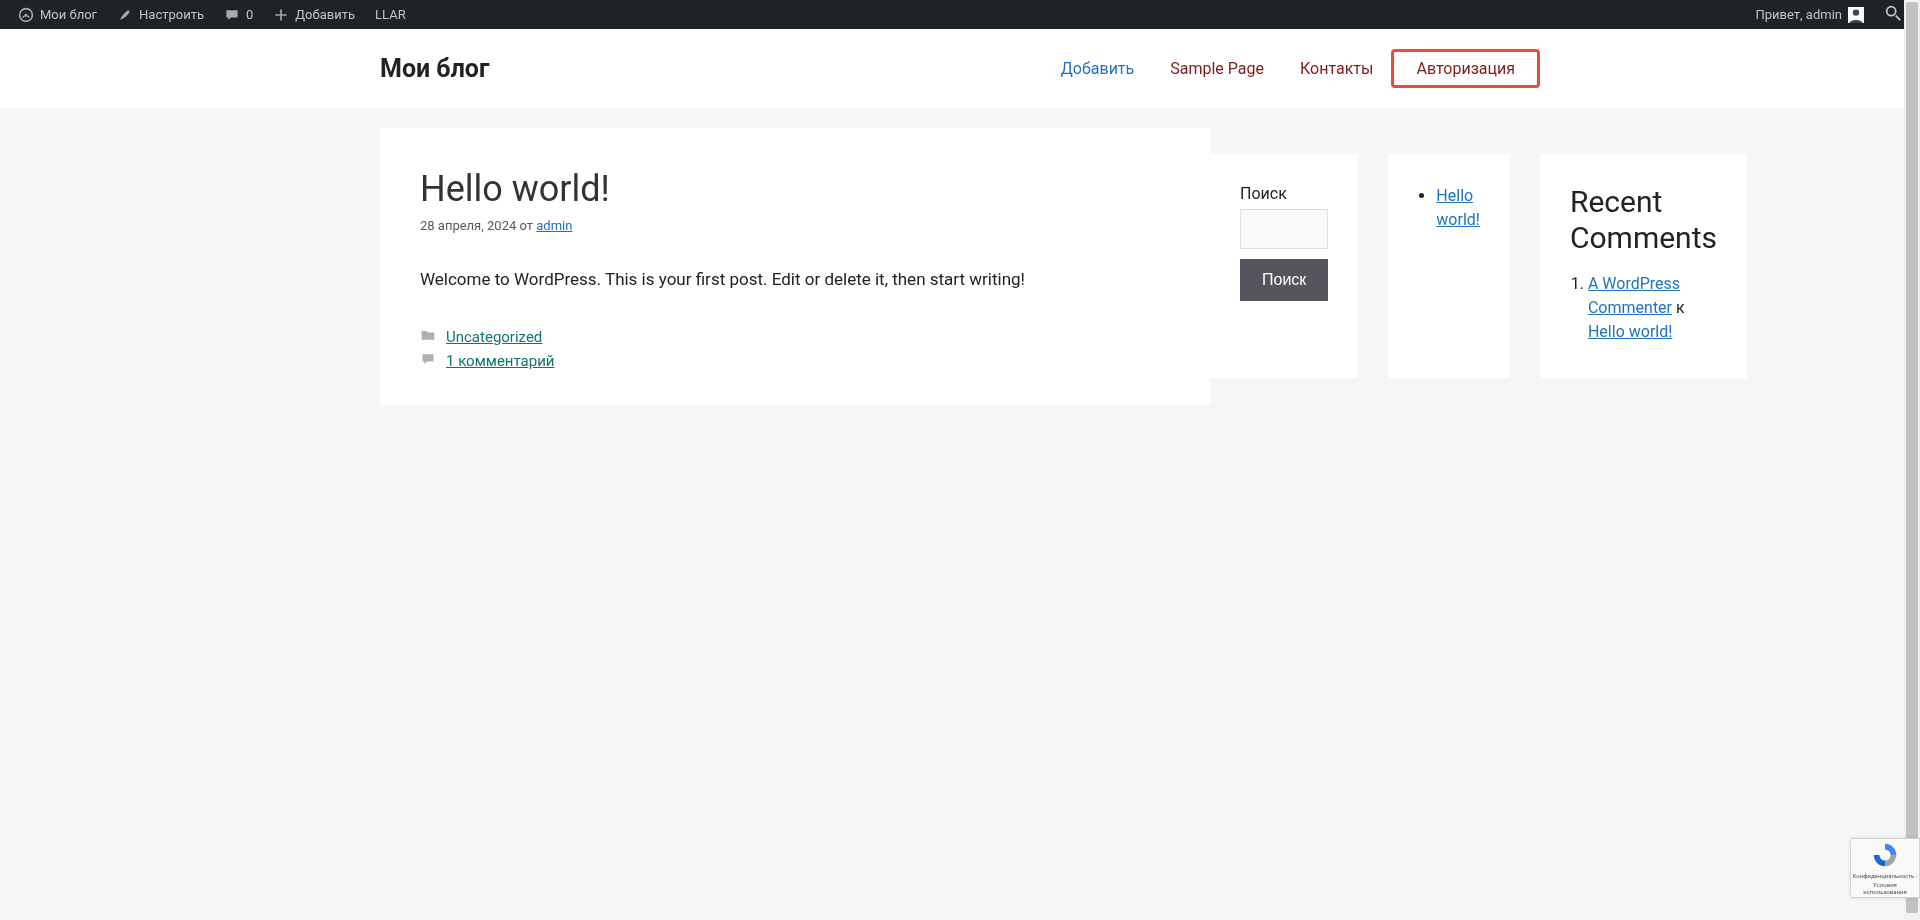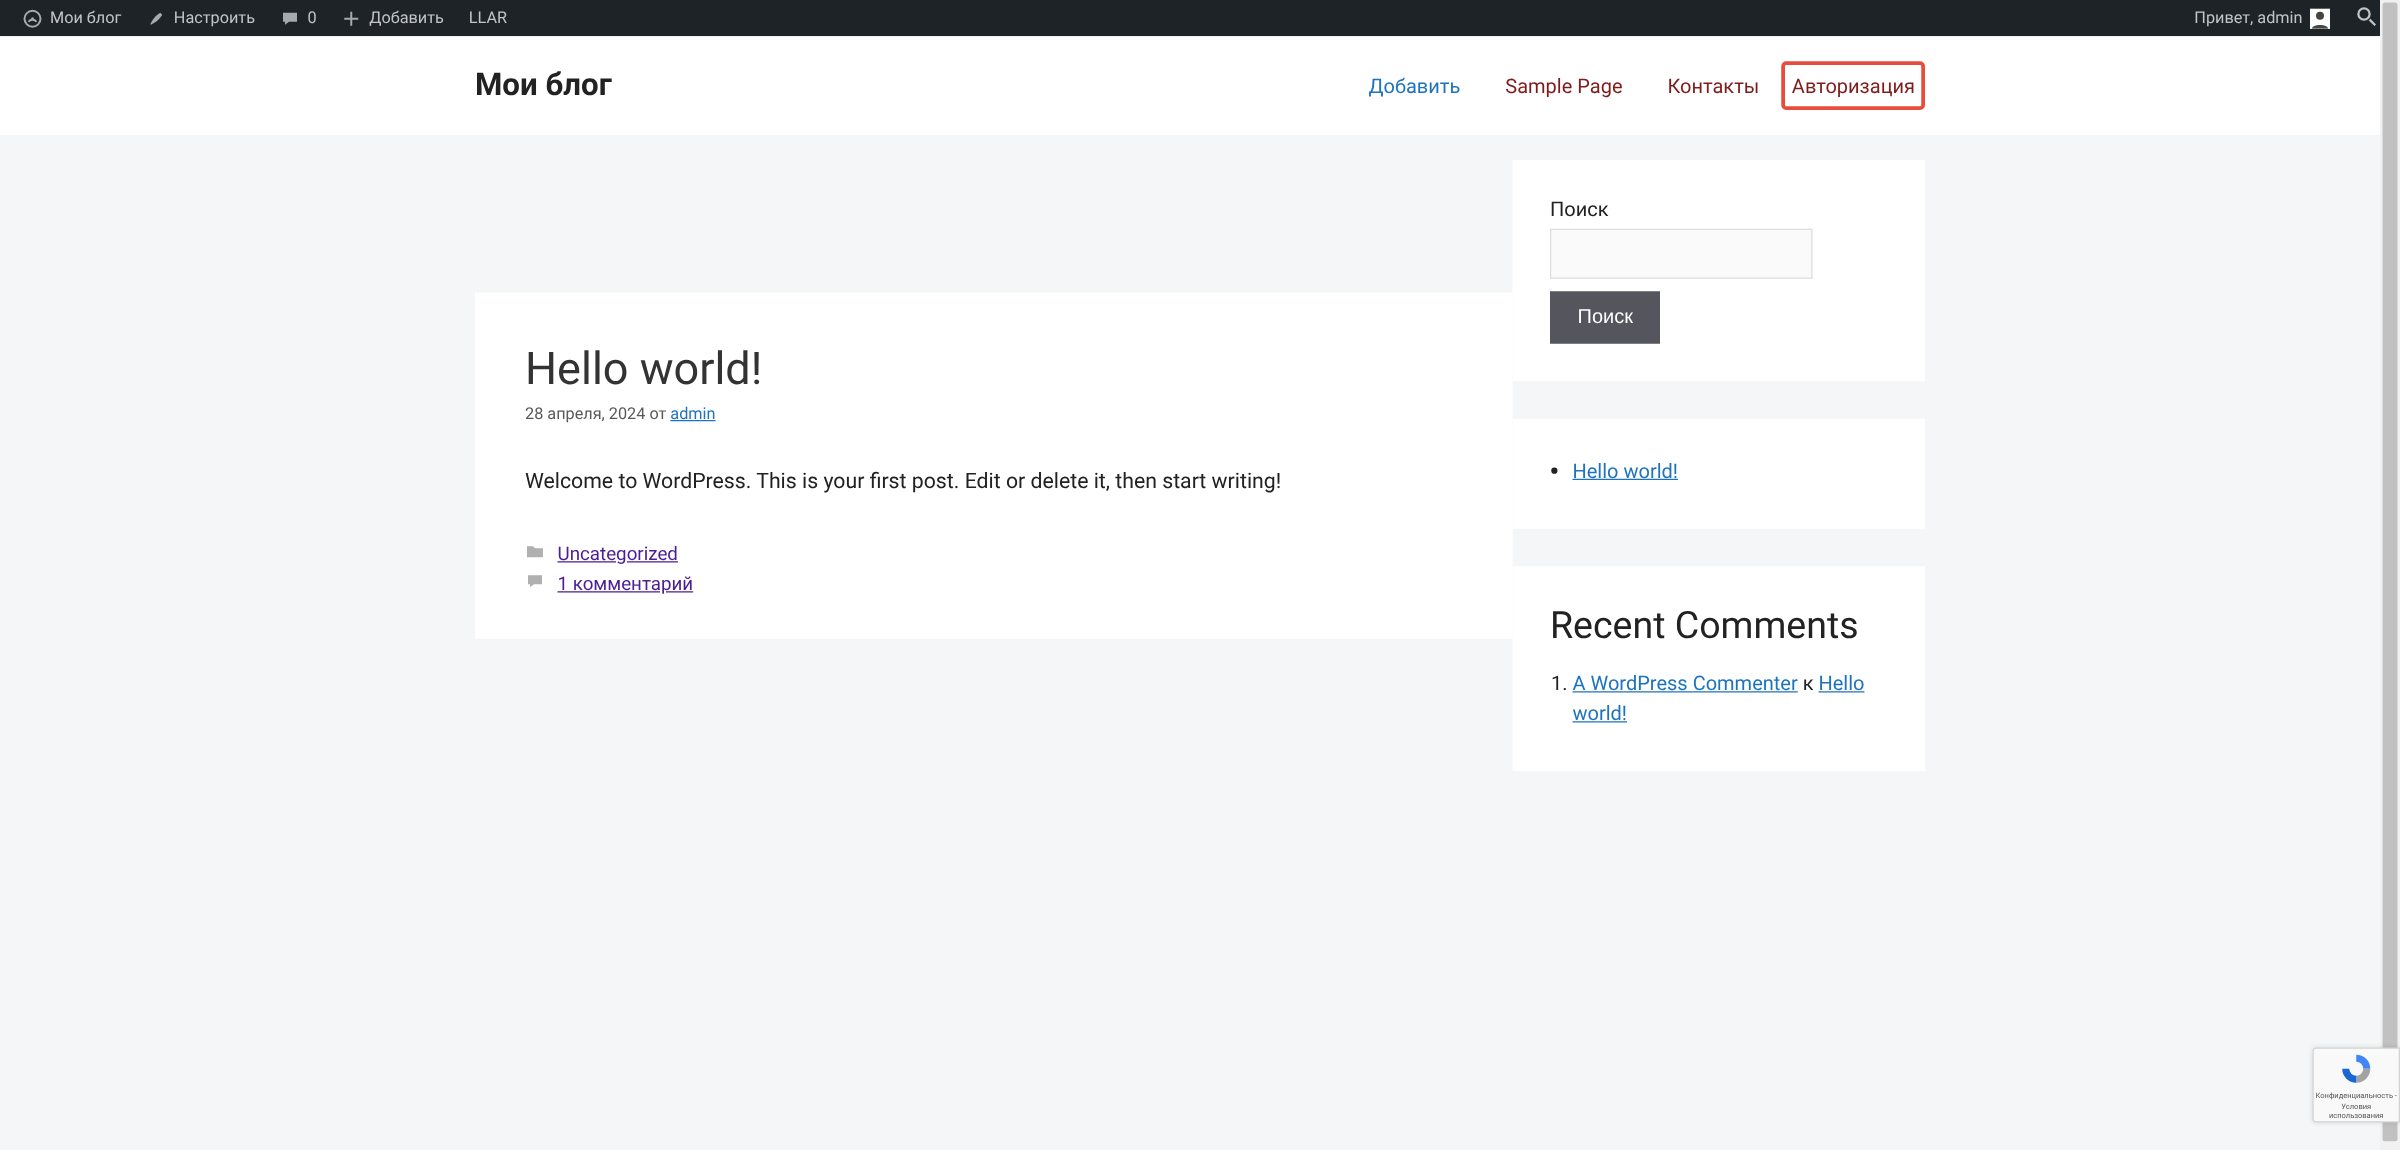--- a/index.html
+++ b/index.html
@@ -16,35 +16,35 @@
   .avatar-sq svg { width:16px; height:16px; }
   .search-ico svg { width:18px; height:18px; fill:#c3c4c7; }
 
   
   .site-header { background:#fff; }
   .site-header-inner { max-width:1200px; margin:0 auto; display:flex; align-items:center; justify-content:space-between; padding:20px 20px; }
   .site-title { font-size:25px; font-weight:700; color:#222; }
   .main-nav { display:flex; gap:0; }
   .nav-link { text-decoration:none; color:#7f1d1d; font-size:16px; padding:10px 18px; display:inline-block; }
   .nav-link.active { color:#1e73be; }
-  .nav-link.highlight { border:3px solid #e74c3c; border-radius:4px; padding:7px 5px; }
+  .nav-link.highlight { border:3px solid #e74c3c; border-radius:4px; padding:7px 22px; }
 
   
   .page-wrap { max-width:1200px; margin:0 auto; display:flex; padding:20px; align-items:center; }
   .content-card { background:#fff; flex:1; padding:40px 40px 30px 40px; }
   .post-title { font-size:36px; font-weight:400; color:#333; margin-bottom:8px; }
   .post-meta { color:#595959; font-size:13px; margin-bottom:34px; }
   .post-meta a { color:#1e73be; }
   .post-body { font-size:17px; color:#222; margin-bottom:34px; line-height:1.5; }
   .entry-footer { font-size:15px; color:#595959; }
   .ef-row { display:flex; align-items:center; gap:10px; margin-bottom:4px; }
   .ef-row svg { width:16px; height:16px; fill:#b0b0b0; }
-  .ef-row a { color:#4c1d95; }
-
-  .sidebar { width:330px; display:flex; flex-direction:column; gap:30px; }
+  .ef-row a { color:#0f766e; }
+
+  .sidebar { width:330px; display:flex; flex-direction:row; gap:30px; }
   .widget { background:#fff; padding:30px 30px 30px 30px; }
   .widget-label { font-size:16px; color:#222; margin-bottom:6px; display:block; }
   .search-field { width:100%; max-width:210px; height:40px; background:#fafafa; border:1px solid #ddd; padding:0 10px; font-size:15px; margin-bottom:10px; display:block; }
   .search-btn { background:#55555e; color:#fff; border:none; padding:12px 22px; font-size:16px; cursor:pointer; }
   .widget-title { font-size:30px; font-weight:400; color:#222; margin-bottom:16px; line-height:1.2; }
   .widget ul, .widget ol { padding-left:18px; }
   .widget li { font-size:16px; margin-bottom:4px; line-height:1.5; }
   .plain-text { color:#222; text-decoration:none; }
 
   

